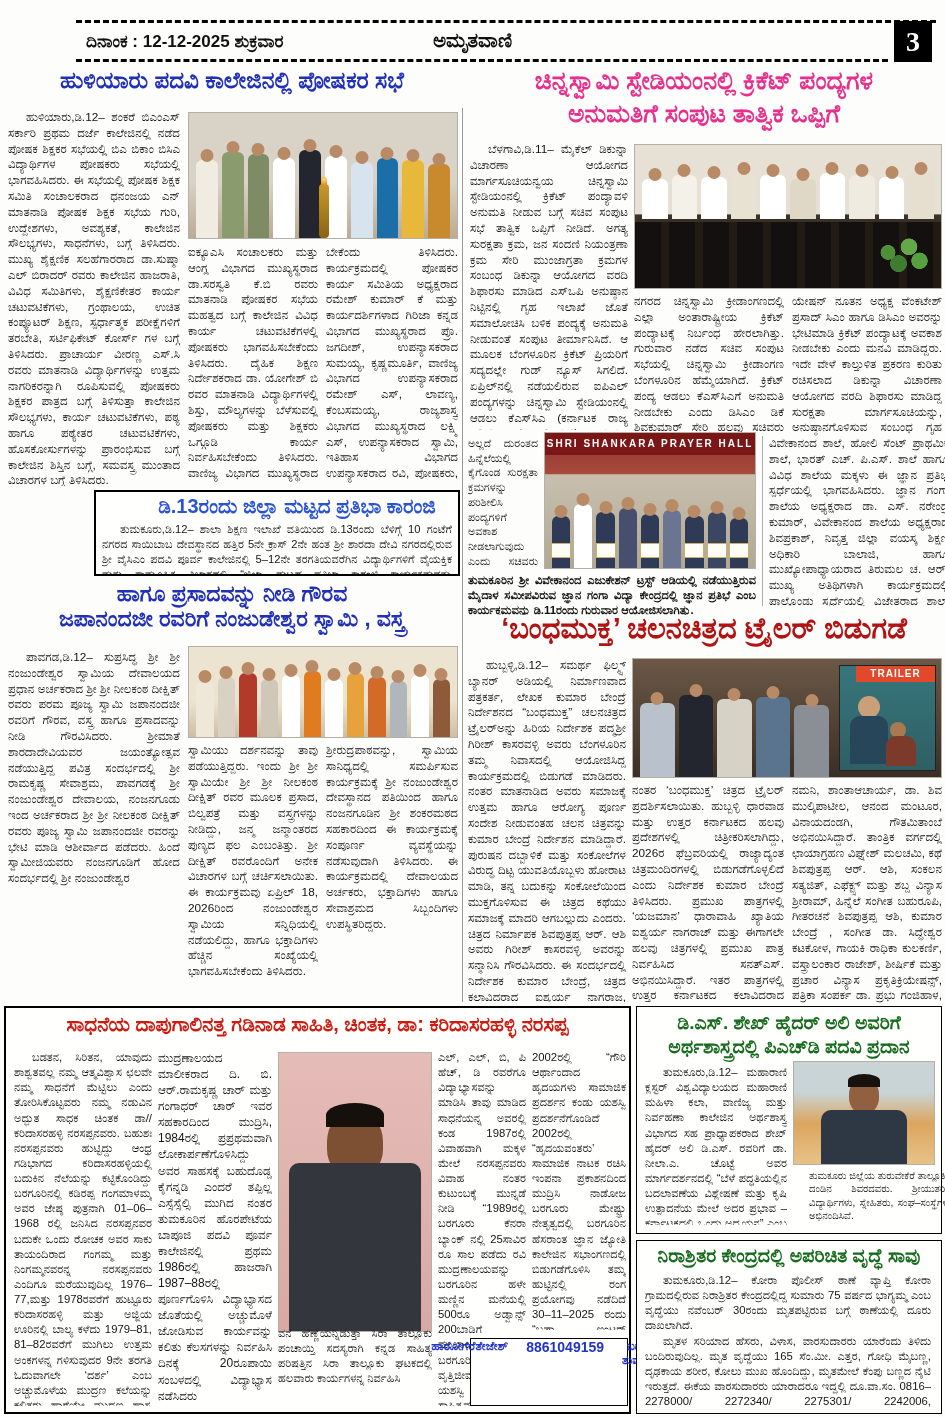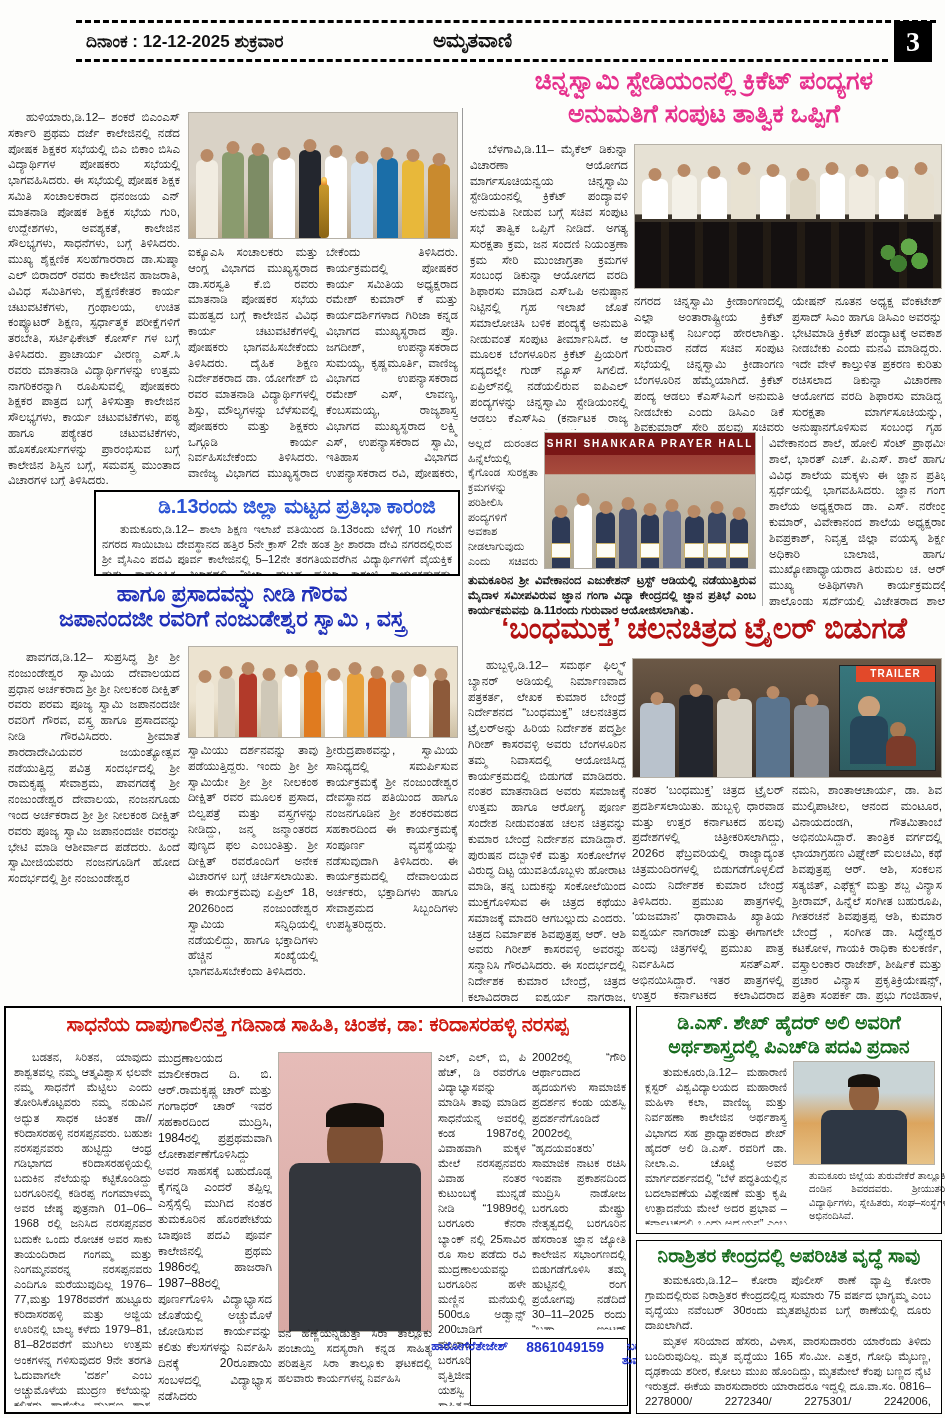--- a/index.html
+++ b/index.html
@@ -61,20 +61,21 @@
   <div class="dash" style="top:20px;left:76px;width:860px;"></div>
   <div class="abs" style="left:86px;top:32px;font-weight:bold;font-size:17px;">ದಿನಾಂಕ : 12-12-2025 ಶುಕ್ರವಾರ</div>
   <div class="abs" style="left:0;right:0;top:29px;text-align:center;font-weight:bold;font-size:20px;">ಅಮೃತವಾಣಿ</div>
   <div class="pagebox" style="left:894px;top:21px;width:38px;height:41px;font-size:28px;line-height:41px;">
     <span>3</span>
   </div>
   <div class="dash" style="top:59px;left:76px;width:812px;"></div>
 
   <div class="vrule" style="left:462px;top:108px;height:894px;"></div>
 
+  <div class="hl hl-blue" style="left:6px;top:68px;width:452px;font-size:23px;">ಹುಳಿಯಾರು ಪದವಿ ಕಾಲೇಜಿನಲ್ಲಿ ಪೋಷಕರ ಸಭೆ</div>
 
   <div class="col" style="left:8px;top:110px;width:172px;height:376px;">
     <span class="ind"></span><span>ಹುಳಿಯಾರು,ಡಿ.12– ಶಂಕರೆ ಬಿಎಂಎಸ್ ಸರ್ಕಾರಿ ಪ್ರಥಮ ದರ್ಜೆ ಕಾಲೇಜಿನಲ್ಲಿ ನಡೆದ ಪೋಷಕ ಶಿಕ್ಷಕರ ಸಭೆಯಲ್ಲಿ ಬಿಎ ಬಿಕಾಂ ಬಿಸಿಎ ವಿದ್ಯಾರ್ಥಿಗಳ ಪೋಷಕರು ಸಭೆಯಲ್ಲಿ ಭಾಗವಹಿಸಿದರು. ಈ ಸಭೆಯಲ್ಲಿ ಪೋಷಕ ಶಿಕ್ಷಕ ಸಮಿತಿ ಸಂಚಾಲಕರಾದ ಧನಂಜಯ ಎನ್ ಮಾತನಾಡಿ ಪೋಷಕ ಶಿಕ್ಷಕ ಸಭೆಯ ಗುರಿ, ಉದ್ದೇಶಗಳು, ಅವಶ್ಯಕತೆ, ಕಾಲೇಜಿನ ಸೌಲಭ್ಯಗಳು, ಸಾಧನೆಗಳು, ಬಗ್ಗೆ ತಿಳಿಸಿದರು. ಮುಖ್ಯ ಶೈಕ್ಷಣಿಕ ಸಲಹೆಗಾರರಾದ ಡಾ.ಸುಷ್ಮಾ ಎಲ್ ಬಿರಾದರ್ ರವರು ಕಾಲೇಜಿನ ಹಾಜರಾತಿ, ವಿವಿಧ ಸಮಿತಿಗಳು, ಶೈಕ್ಷಣಿಕೇತರ ಕಾರ್ಯ ಚಟುವಟಿಕೆಗಳು, ಗ್ರಂಥಾಲಯ, ಉಚಿತ ಕಂಪ್ಯೂಟರ್ ಶಿಕ್ಷಣ, ಸ್ಪರ್ಧಾತ್ಮಕ ಪರೀಕ್ಷೆಗಳಿಗೆ ತರಬೇತಿ, ಸರ್ಟಿಫಿಕೇಟ್ ಕೋರ್ಸ್ ಗಳ ಬಗ್ಗೆ ತಿಳಿಸಿದರು. ಪ್ರಾಚಾರ್ಯ ವೀರಣ್ಣ ಎಸ್.ಸಿ ರವರು ಮಾತನಾಡಿ ವಿದ್ಯಾರ್ಥಿಗಳನ್ನು ಉತ್ತಮ ನಾಗರಿಕರನ್ನಾಗಿ ರೂಪಿಸುವಲ್ಲಿ ಪೋಷಕರು ಶಿಕ್ಷಕರ ಪಾತ್ರದ ಬಗ್ಗೆ ತಿಳಿಸುತ್ತಾ ಕಾಲೇಜಿನ ಸೌಲಭ್ಯಗಳು, ಕಾರ್ಯ ಚಟುವಟಿಕೆಗಳು, ಪಠ್ಯ ಹಾಗೂ ಪಠ್ಯೇತರ ಚಟುವಟಿಕೆಗಳು, ಹೊಸಕೋರ್ಸುಗಳನ್ನು ಪ್ರಾರಂಭಿಸುವ ಬಗ್ಗೆ ಕಾಲೇಜಿನ ಶಿಸ್ತಿನ ಬಗ್ಗೆ, ಸಮವಸ್ತ್ರ ಮುಂತಾದ ವಿಚಾರಗಳ ಬಗ್ಗೆ ತಿಳಿಸಿದರು.</span>
   </div>
 
   <div class="photo" style="left:188px;top:112px;width:270px;height:127px;background:linear-gradient(#d9d2c6 55%,#bcab92);">
     <div class="people">
         <span class="pp" style="height: 78px; background: rgb(241, 236, 225);"></span>
         <span class="pp" style="height: 86px; background: rgb(138, 155, 110);"></span>
         <span class="pp" style="height: 84px; background: rgb(125, 140, 101);"></span>

